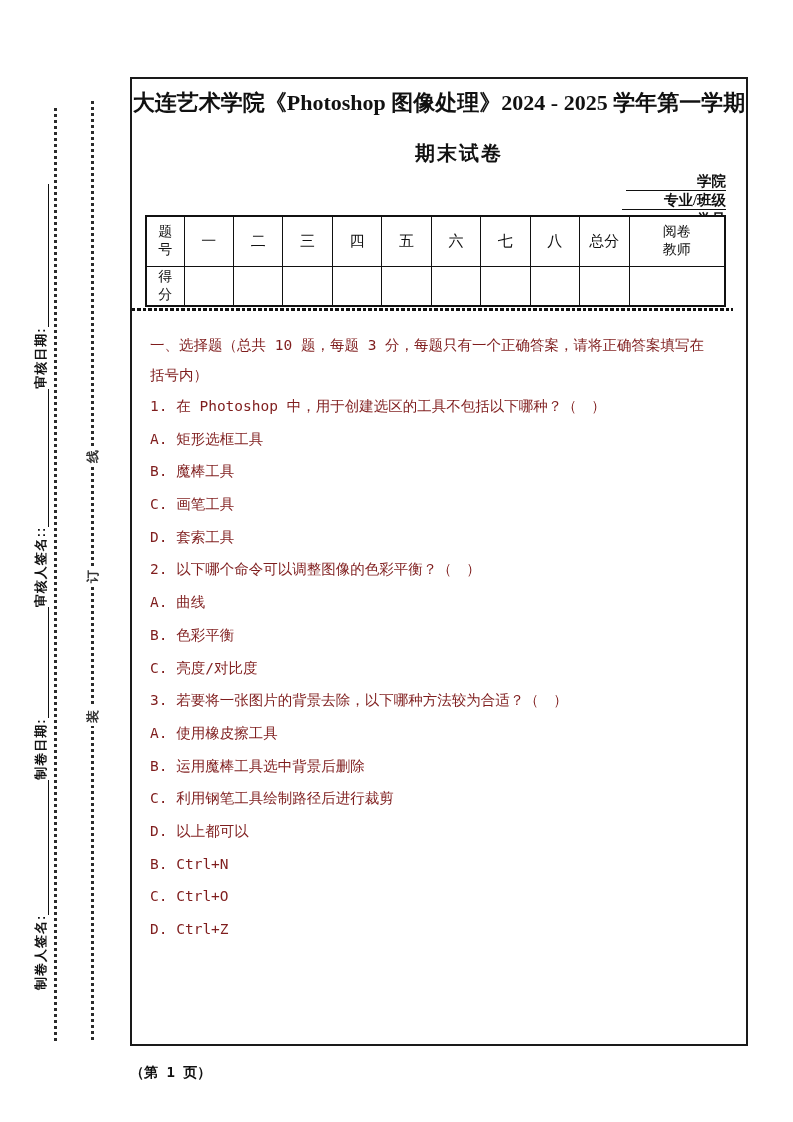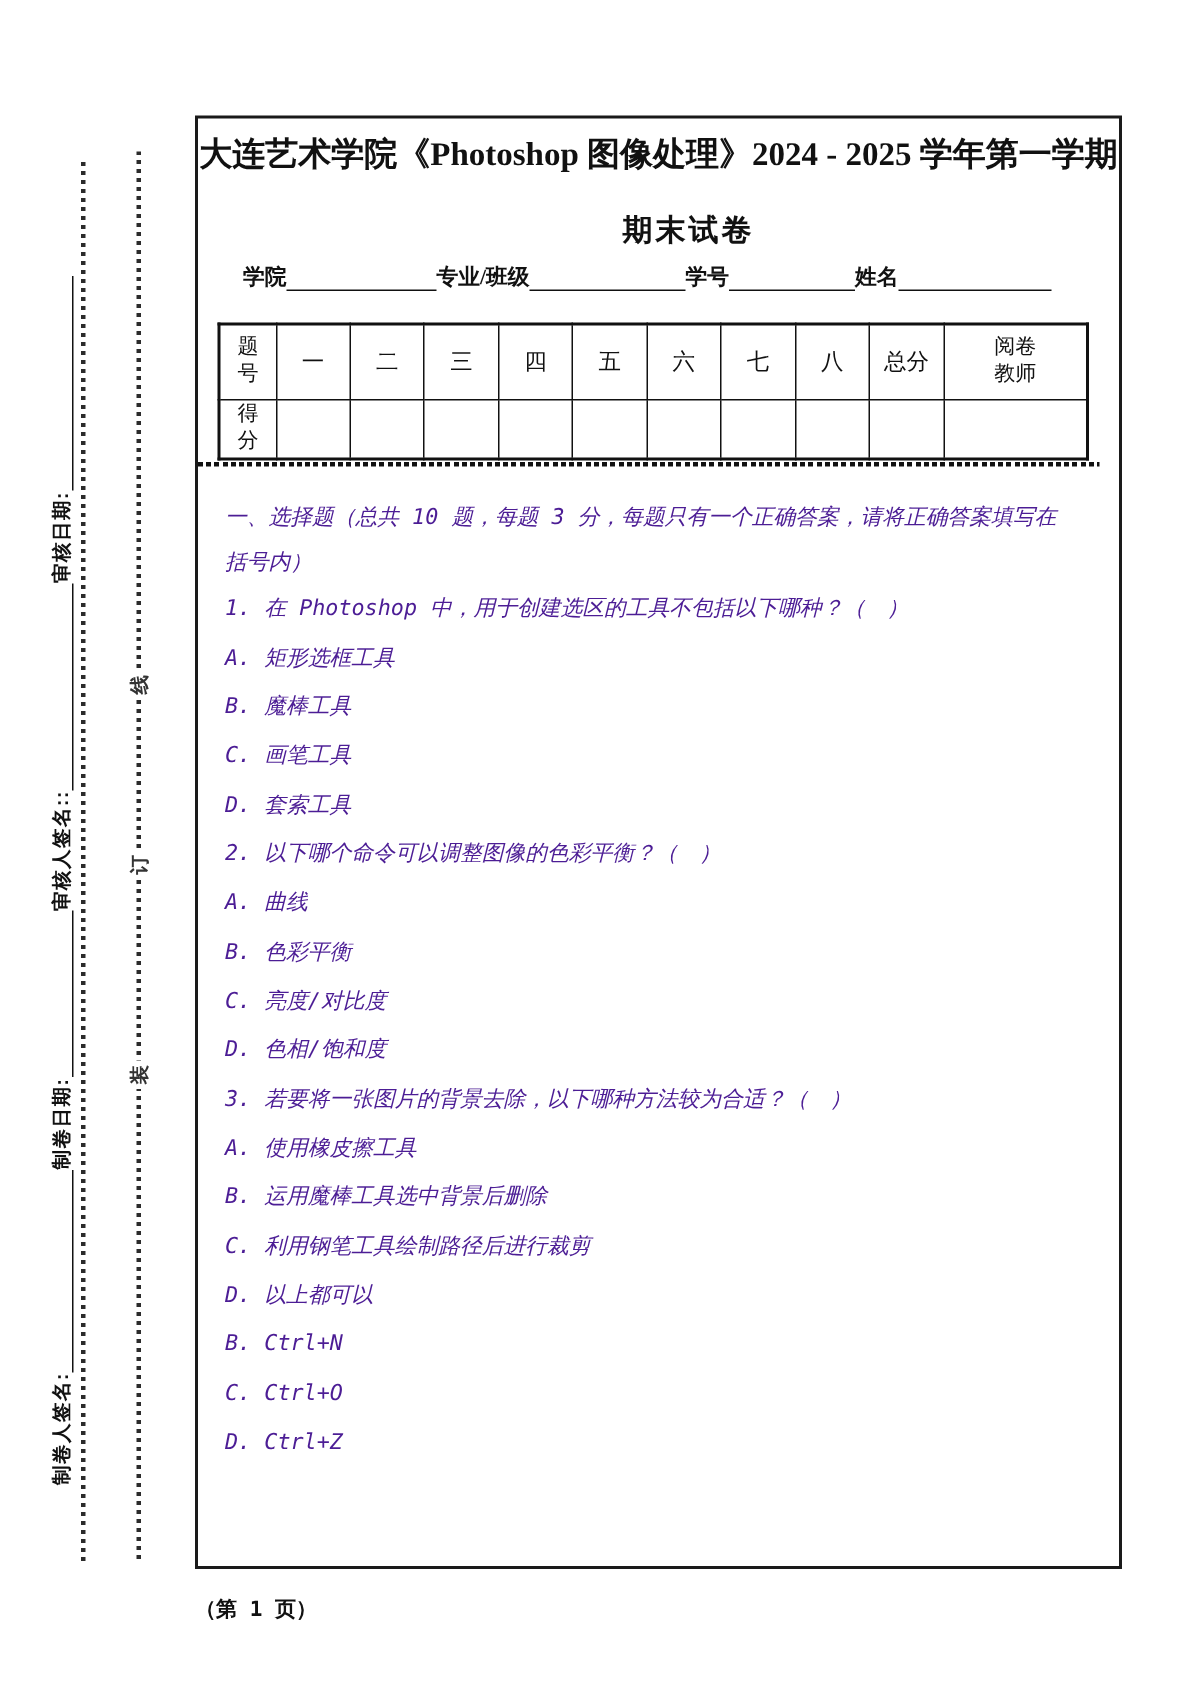--- a/index.html
+++ b/index.html
@@ -31,41 +31,41 @@
          box-sizing:border-box;border:2px solid #1a1a1a;background:#fff;}
 
   .title1{position:absolute;top:9px;left:0;right:0;text-align:center;white-space:nowrap;
           font-family:"Liberation Serif",serif;font-weight:600;font-size:22px;color:#111;}
   .title2{position:absolute;top:61px;left:0;right:0;text-align:center;
           font-family:"Liberation Serif",serif;font-weight:700;font-size:20px;
           letter-spacing:2px;color:#111;padding-left:40px;}
 
   .formline{position:absolute;top:93px;left:30px;right:20px;height:22px;
             display:flex;align-items:flex-end;white-space:nowrap;
-            font-family:"Liberation Serif",serif;font-weight:600;font-size:14.5px;color:#111;}
+            font-family:"Liberation Serif",serif;font-weight:600;font-size:14.5px;color:#111;flex-direction:column;}
   .flabel{display:inline-block;line-height:18px;}
   .ul{display:inline-block;border-bottom:1.4px solid #111;height:15px;}
   .ul-a{width:100px}.ul-b{width:104px}.ul-c{width:84px}.ul-d{width:102px}
 
   table.scoretable{position:absolute;left:13px;top:136px;width:581px;
        border-collapse:collapse;table-layout:fixed;background:#fff;
        font-family:"Liberation Serif",serif;color:#111;}
   table.scoretable{border:2.5px solid #111;}
   .scoretable td{border:1.5px solid #111;text-align:center;vertical-align:middle;
        padding:0;font-size:15px;}
   .scoretable .r1{height:50px;}
   .scoretable .r2{height:40px;}
   .stack{font-size:14px;line-height:1.3;}
   .stack span{display:block;}
 
   .dotsep{position:absolute;left:0;top:229px;width:601px;height:3.2px;
           background-image:repeating-linear-gradient(to right,#111 0 3.2px,transparent 3.2px 5.5px);}
 
-  .content{position:absolute;left:18px;top:251px;right:12px;color:#4c1d95;
-           font-family:"DejaVu Sans Mono",monospace;font-size:14.5px;font-style:italic;}
+  .content{position:absolute;left:18px;top:251px;right:12px;color:#7f1d1d;
+           font-family:"DejaVu Sans Mono",monospace;font-size:14.5px;}
   .secline{line-height:30px;white-space:nowrap;}
   .qline{height:32.7px;line-height:32.7px;white-space:nowrap;}
 
   .footer{position:absolute;left:130px;width:618px;top:1064px;text-align:left;
           font-family:"DejaVu Sans Mono",monospace;font-weight:700;font-size:14px;color:#111;}
 </style>
 </head>
 <body>
 
 <div class="page">
@@ -171,21 +171,20 @@
       <div class="qline">1. 在 Photoshop 中，用于创建选区的工具不包括以下哪种？（　）</div>
       <div class="qline">A. 矩形选框工具</div>
       <div class="qline">B. 魔棒工具</div>
       <div class="qline">C. 画笔工具</div>
       <div class="qline">D. 套索工具</div>
 
       <div class="qline">2. 以下哪个命令可以调整图像的色彩平衡？（　）</div>
       <div class="qline">A. 曲线</div>
       <div class="qline">B. 色彩平衡</div>
       <div class="qline">C. 亮度/对比度</div>
-      <div class="qline">D. 色相/饱和度</div>
 
       <div class="qline">3. 若要将一张图片的背景去除，以下哪种方法较为合适？（　）</div>
       <div class="qline">A. 使用橡皮擦工具</div>
       <div class="qline">B. 运用魔棒工具选中背景后删除</div>
       <div class="qline">C. 利用钢笔工具绘制路径后进行裁剪</div>
       <div class="qline">D. 以上都可以</div>
 
       <div class="qline">B. Ctrl+N</div>
       <div class="qline">C. Ctrl+O</div>
       <div class="qline">D. Ctrl+Z</div>

